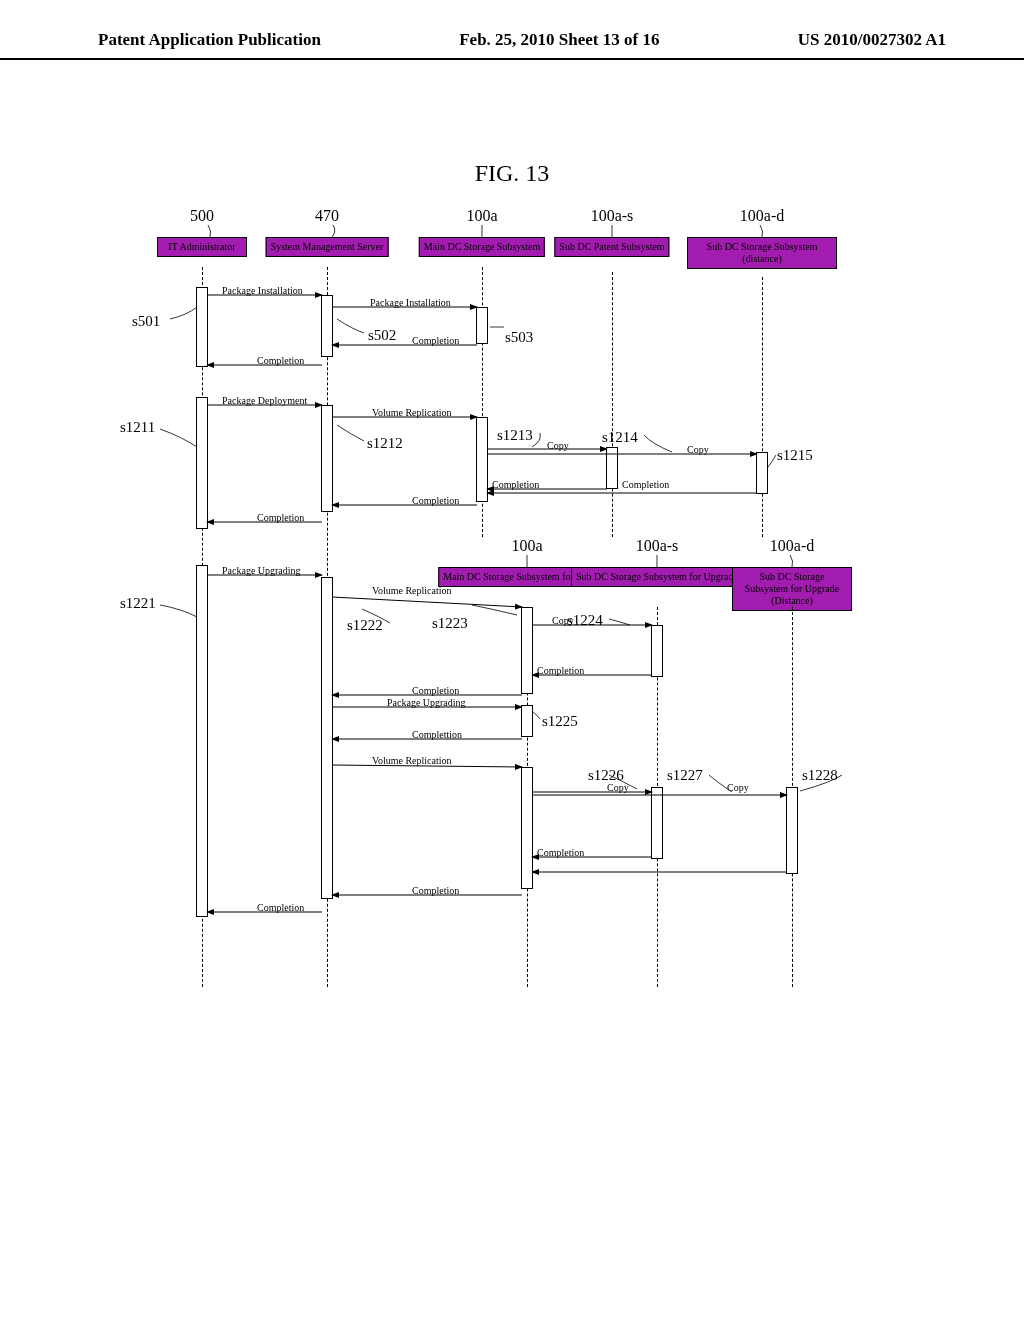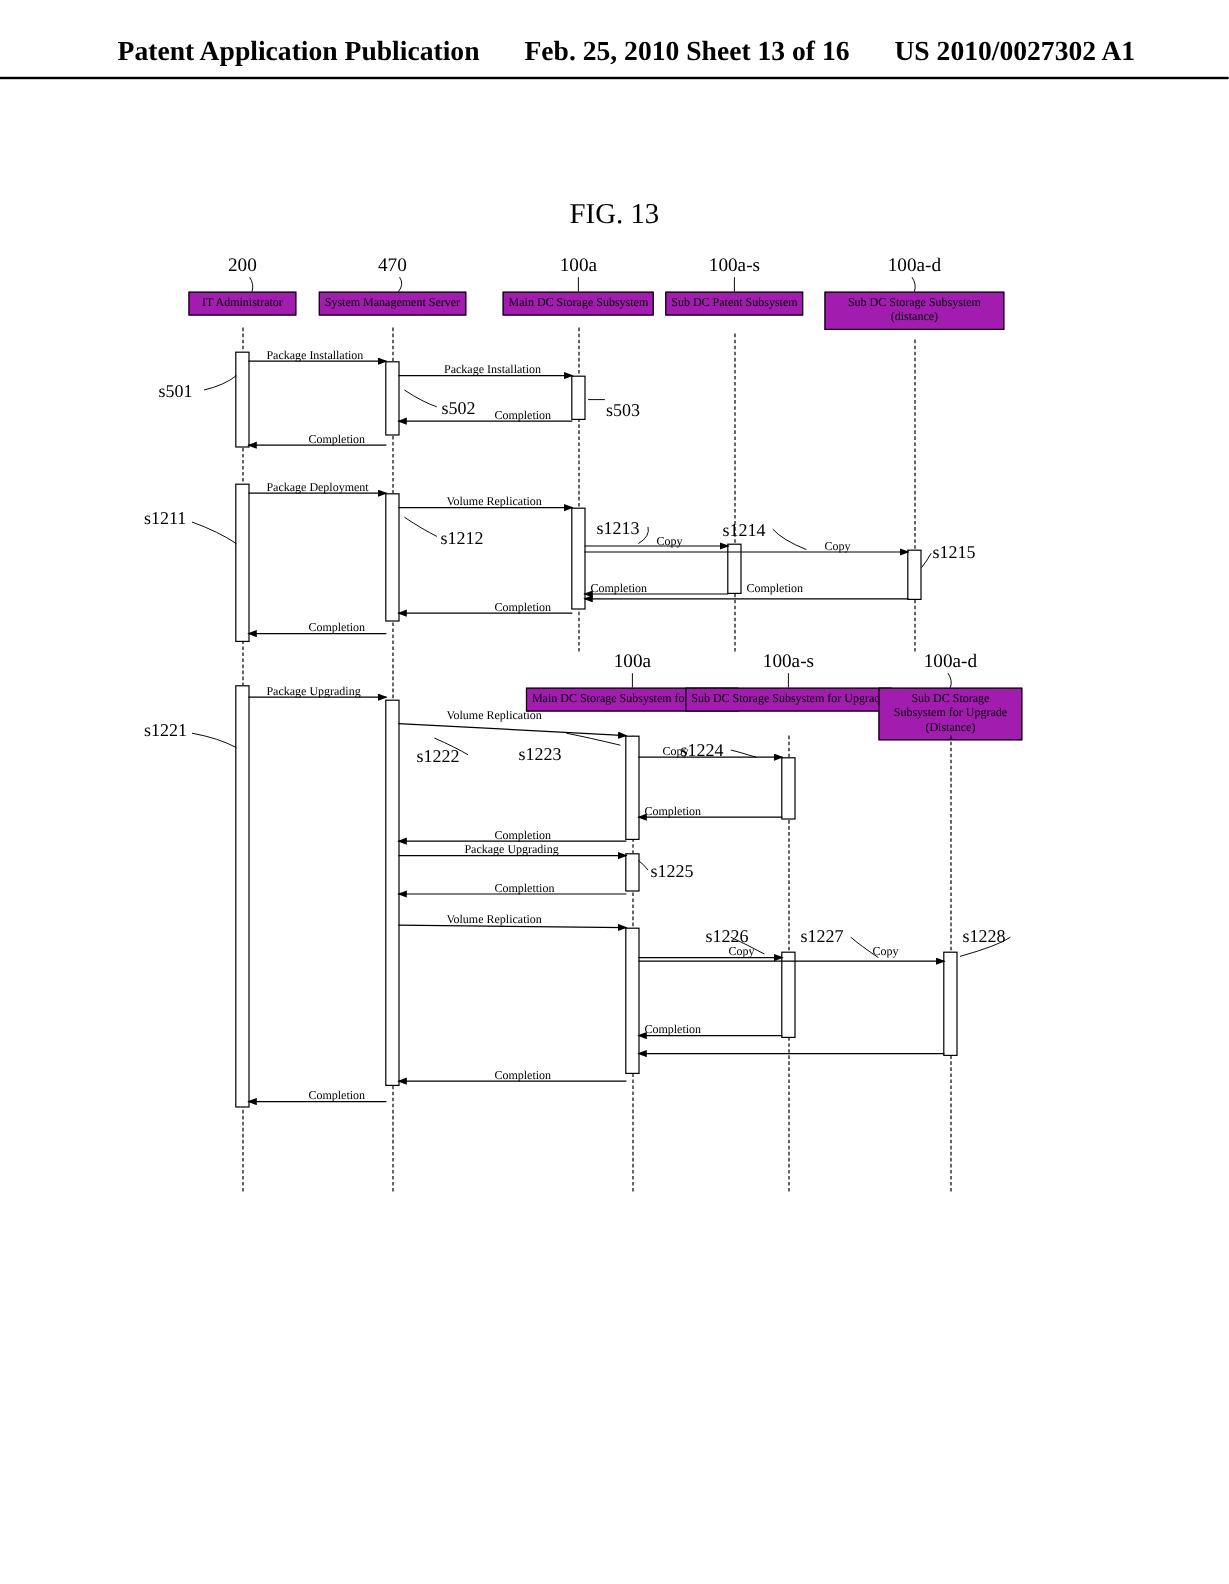--- a/index.html
+++ b/index.html
@@ -7,21 +7,21 @@
     padding: 0;
     font-family: "Times New Roman", serif;
     background: white;
     width: 1024px;
     position: relative;
   }
   .header {
     display: flex;
     justify-content: space-between;
     padding: 30px 78px 8px 98px;
-    font-size: 23px;
+    font-size: 17px;
     border-bottom: 2px solid #000;
     margin: 0 0 0 0;
     font-weight: bold;
   }
   .fig-title {
     text-align: center;
     font-size: 24px;
     margin-top: 100px;
     margin-bottom: 20px;
   }
@@ -95,21 +95,21 @@
 <div class="header">
   <span>Patent Application Publication</span>
   <span>Feb. 25, 2010   Sheet 13 of 16</span>
   <span>US 2010/0027302 A1</span>
 </div>
 
 <div class="fig-title">FIG. 13</div>
 
 <div class="diagram">
 
-  <div class="col-num" style="left:90px; top:0;">200</div>
+  <div class="col-num" style="left:90px; top:0;">500</div>
   <div class="col-num" style="left:215px; top:0;">470</div>
   <div class="col-num" style="left:370px; top:0;">100a</div>
   <div class="col-num" style="left:500px; top:0;">100a-s</div>
   <div class="col-num" style="left:650px; top:0;">100a-d</div>
 
   <div class="head-box" style="left:90px; top:30px;">IT Administrator</div>
   <div class="head-box" style="left:215px; top:30px;">System Management
 Server</div>
   <div class="head-box" style="left:370px; top:30px;">Main DC Storage
 Subsystem</div>

